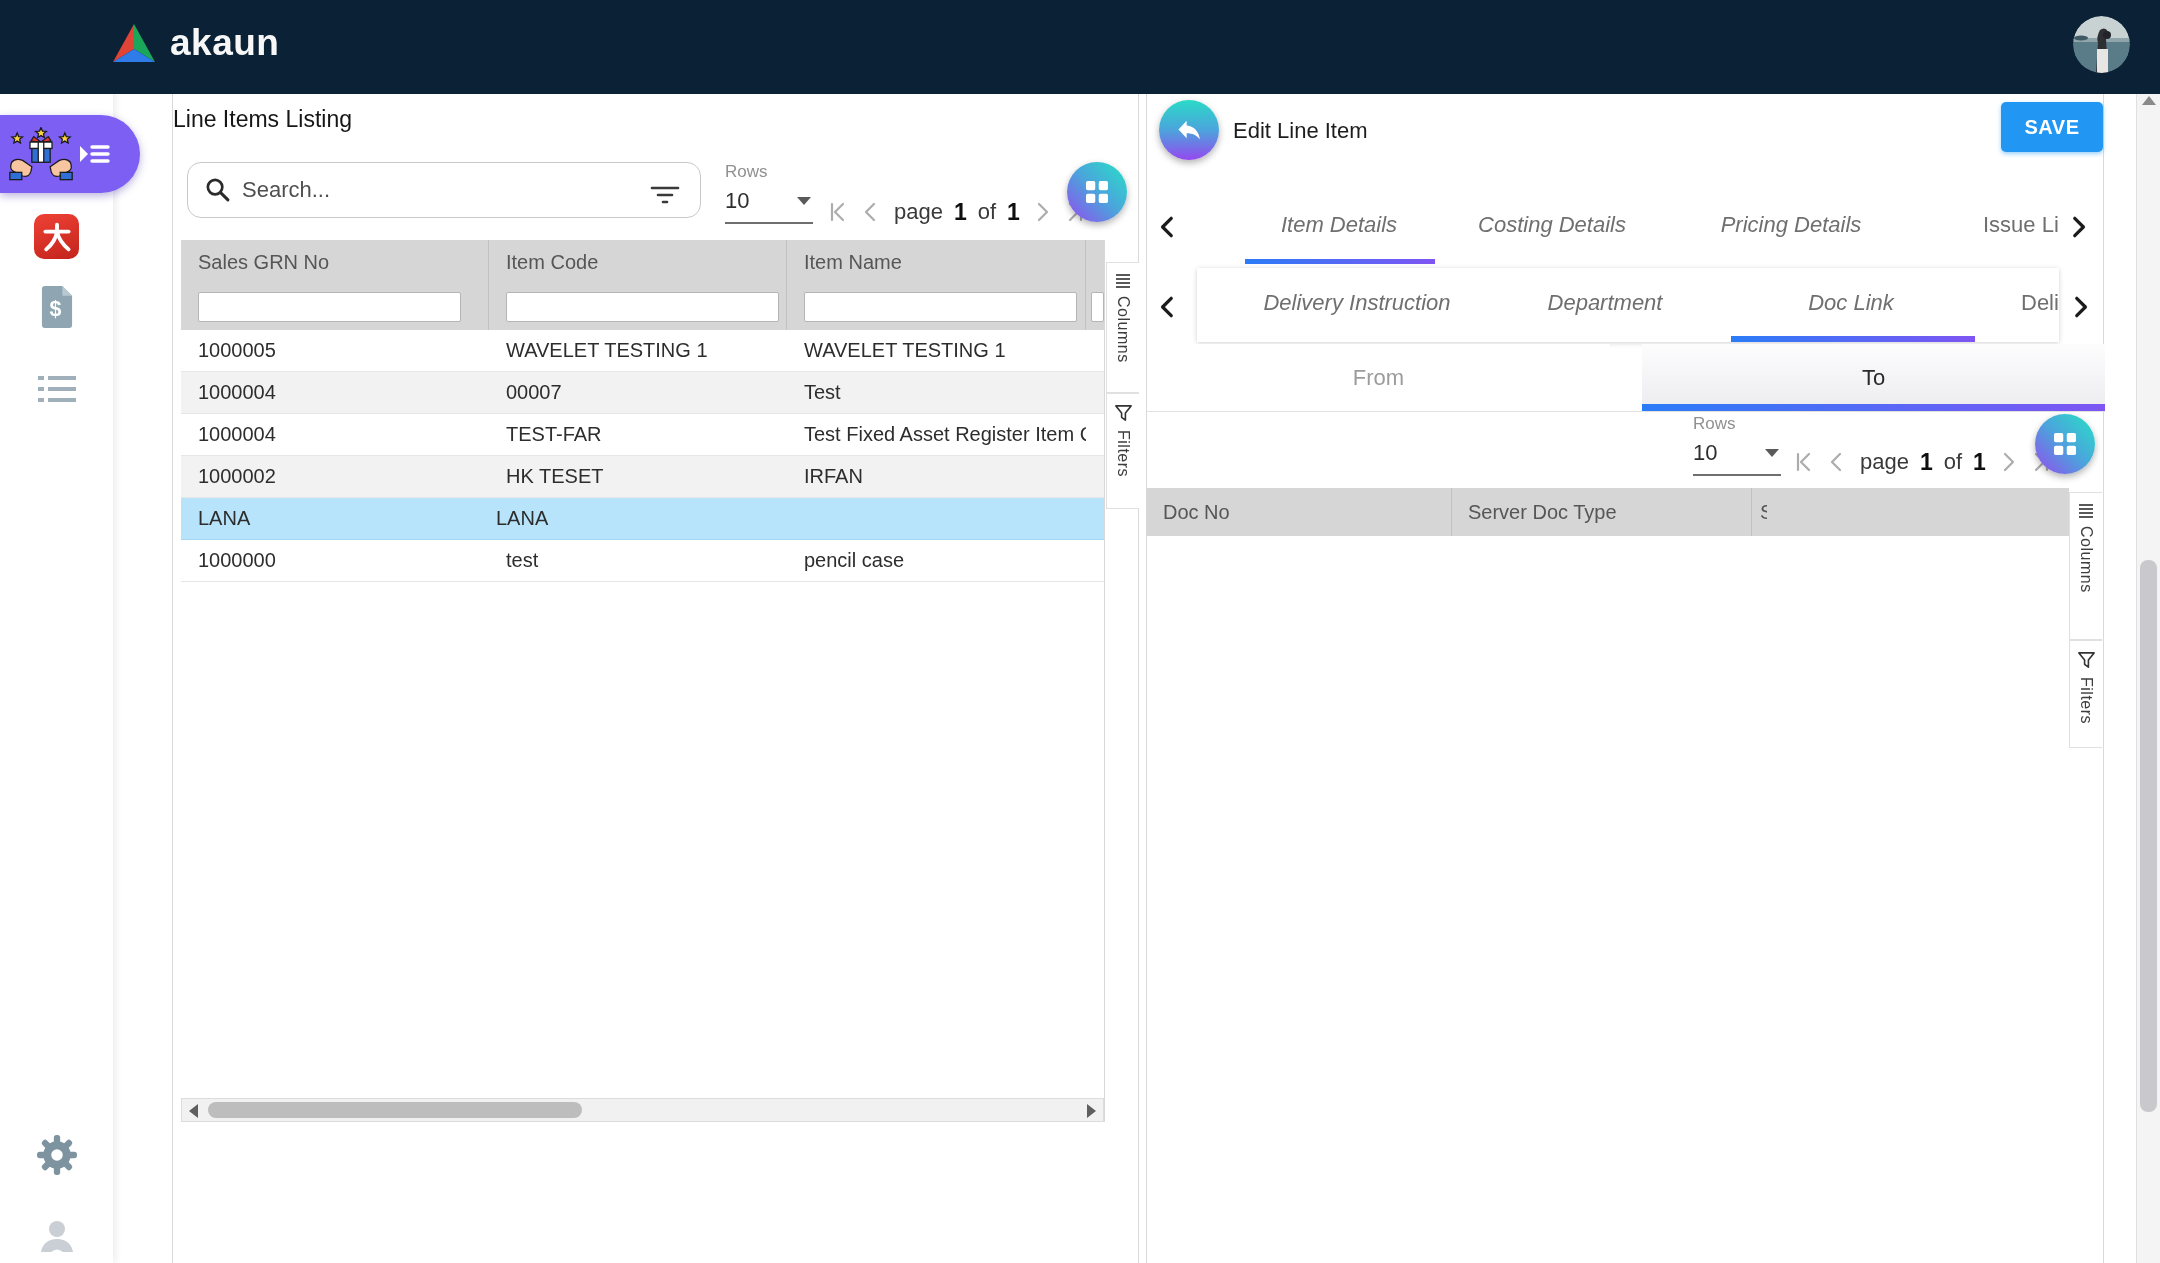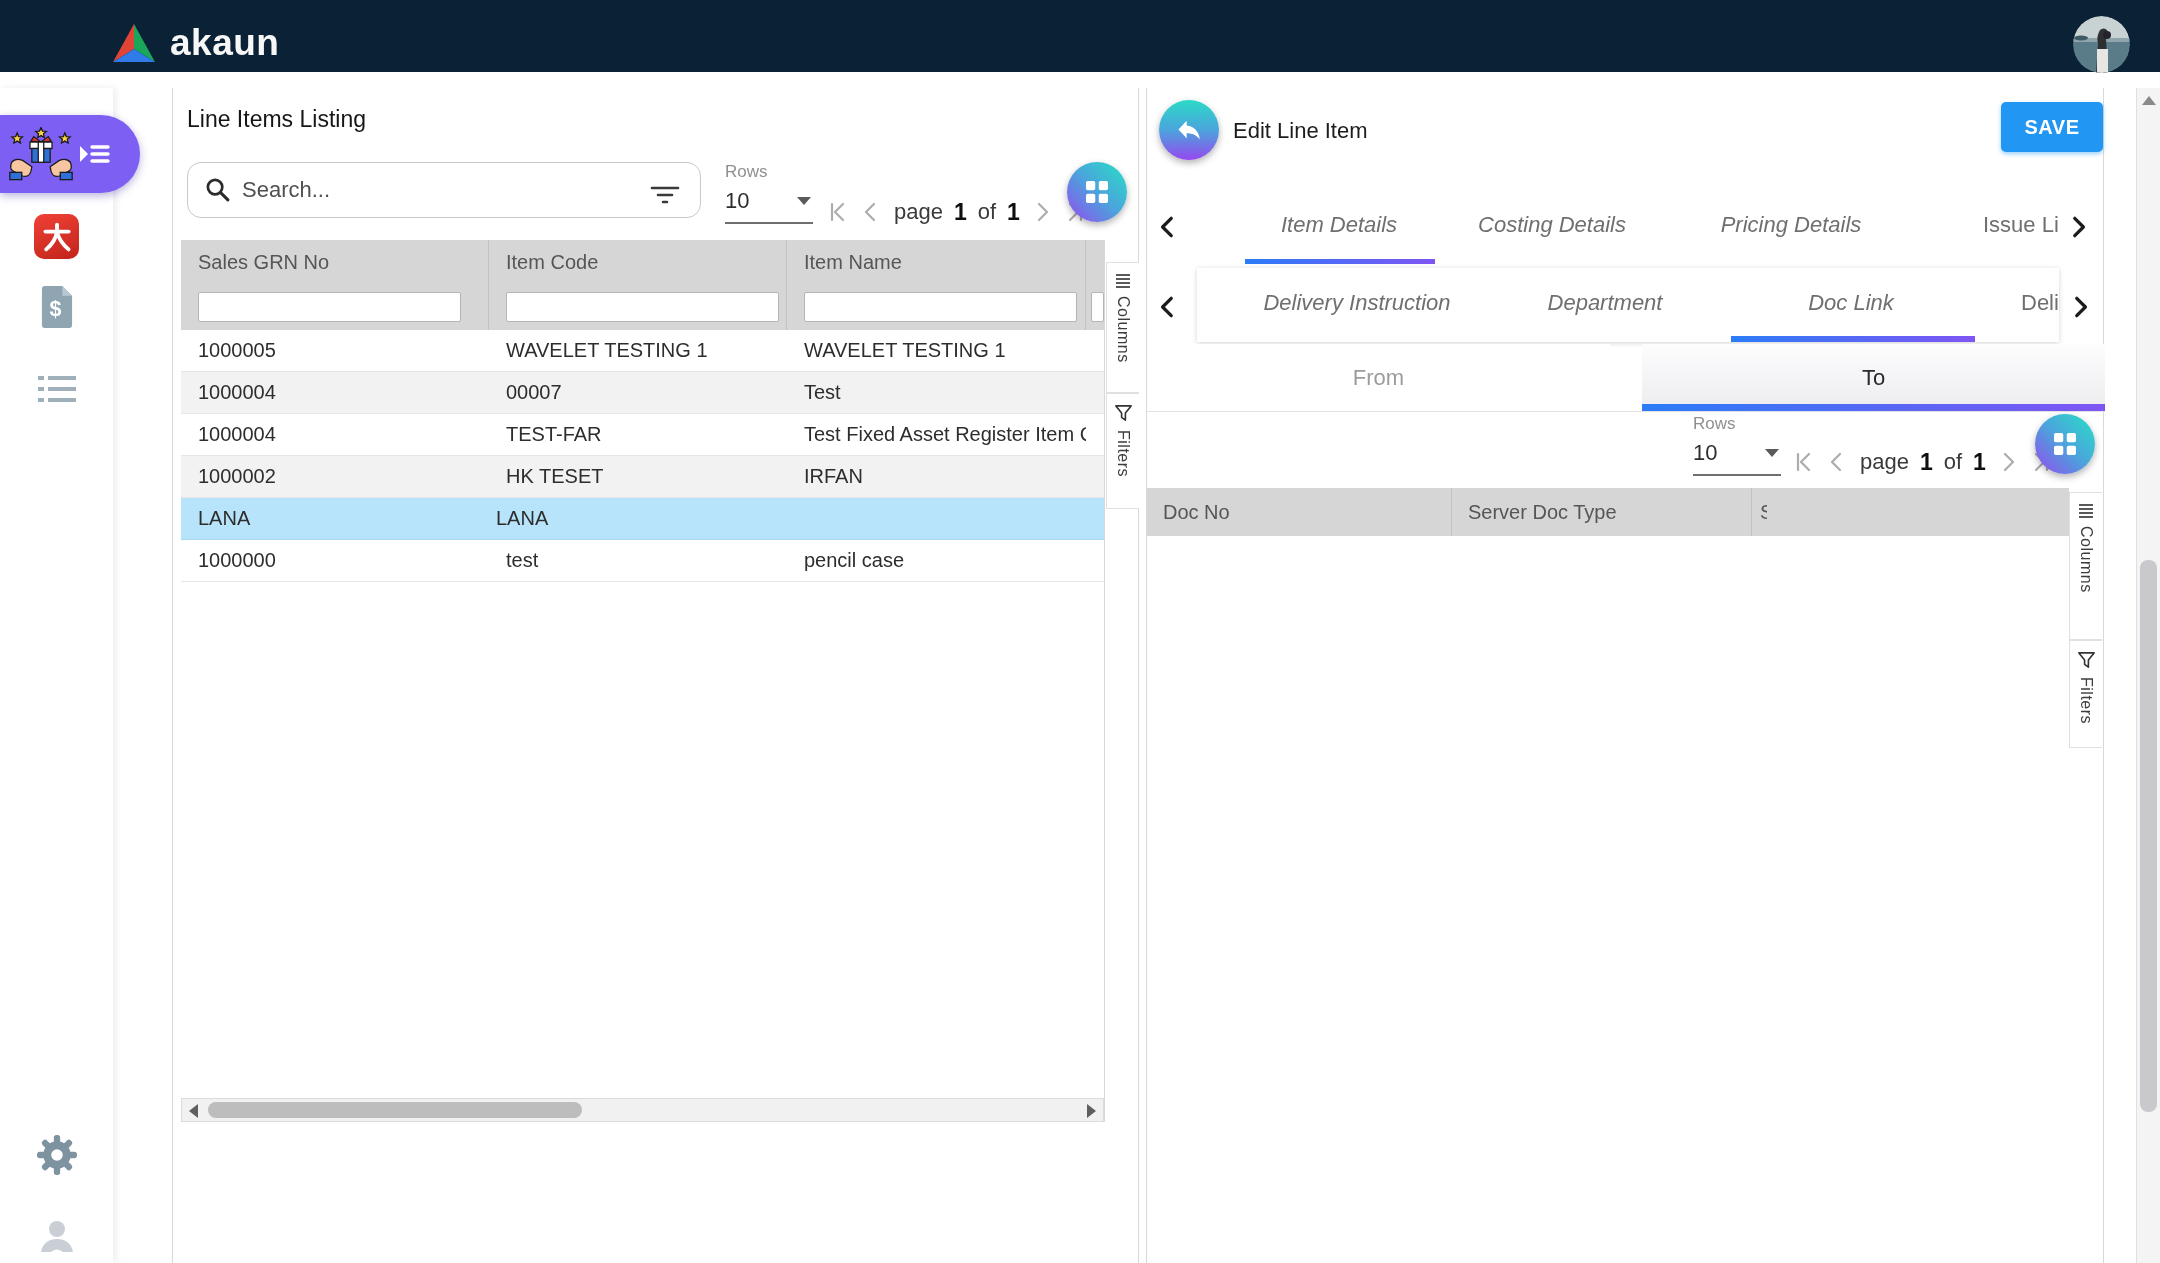--- a/index.html
+++ b/index.html
@@ -1,21 +1,21 @@
 <!DOCTYPE html>
 <html><head>
 <meta charset="utf-8">
 <style>
   * { margin:0; padding:0; box-sizing:border-box; }
   html,body { background:#ffffff; }
   body { font-family:"Liberation Sans", sans-serif; }
   .screen { position:relative; width:2160px; height:1263px; overflow:hidden; background:#fff; }
 
   
-  .navbar { position:absolute; left:0; top:0; width:2160px; height:72px; background:#0B2136; z-index:10; }
+  .navbar { position:absolute; left:0; top:0; width:2160px; height:94px; background:#0B2136; z-index:10; }
   .brand { position:absolute; left:110px; top:22px; display:flex; align-items:center; gap:12px; }
   .brand-text { color:#F7F7F7; font-size:37px; font-weight:bold; letter-spacing:0.5px; }
   .avatar { position:absolute; left:2073px; top:16px; width:57px; height:57px; border-radius:50%; overflow:hidden; cursor:pointer; }
 
   
   .sidebar { position:absolute; left:0; top:88px; width:113px; height:1175px; background:#fff; box-shadow:3px 0 7px rgba(0,0,0,.07); z-index:5; }
   .side-pill { position:absolute; left:0; top:27px; width:140px; height:78px; background:#7D5FF3; border-radius:0 39px 39px 0; box-shadow:0 3px 8px rgba(60,40,160,.35); display:flex; align-items:center; cursor:pointer; }
   .pill-gift { margin-left:8px; }
   .pill-toggle { margin-left:4px; cursor:pointer; }
   .side-icon { position:absolute; left:0; width:113px; display:flex; justify-content:center; cursor:pointer; }
@@ -25,21 +25,21 @@
   .si-list { top:286px; }
   .si-gear { top:1046px; }
   .si-user { top:1128px; }
 
   
   .panel { position:absolute; top:88px; height:1175px; background:#fff; border-left:1px solid #D9D9D9; border-right:1px solid #D9D9D9; }
   .left-panel  { left:172px;  width:967px; }
   .right-panel { left:1146px; width:958px;padding-left:48px; }
 
   
-  .lp-title { position:absolute; left:14px; top:18px; font-size:23px; font-weight:500; color:#161616; }
+  .lp-title { position:absolute; left:0; top:18px; font-size:23px; font-weight:500; color:#161616; }
   .searchbox { position:absolute; left:14px; top:74px; width:514px; height:56px; border:1px solid #C9C9C9; border-radius:14px; background:#fff; display:flex; align-items:center; }
   .searchbox svg.mag { margin-left:16px; flex:0 0 auto; }
   .searchbox input { border:none; outline:none; font-size:22px; color:#333; margin-left:10px; width:380px; font-family:"Liberation Sans",sans-serif; background:transparent; }
   .searchbox input::placeholder { color:#4F4F4F; opacity:1; }
   .search-filter { position:absolute; right:20px; top:20px; cursor:pointer; }
 
   .rows-widget { position:absolute; width:92px; }
   .lp-rows { left:552px; top:74px; }
   .rw-label { font-size:17px; color:#909090; }
   .rw-value { display:flex; align-items:center; justify-content:space-between; width:88px; border-bottom:2px solid #6F6F6F; padding:4px 2px 8px 0; margin-top:2px; cursor:pointer; }

